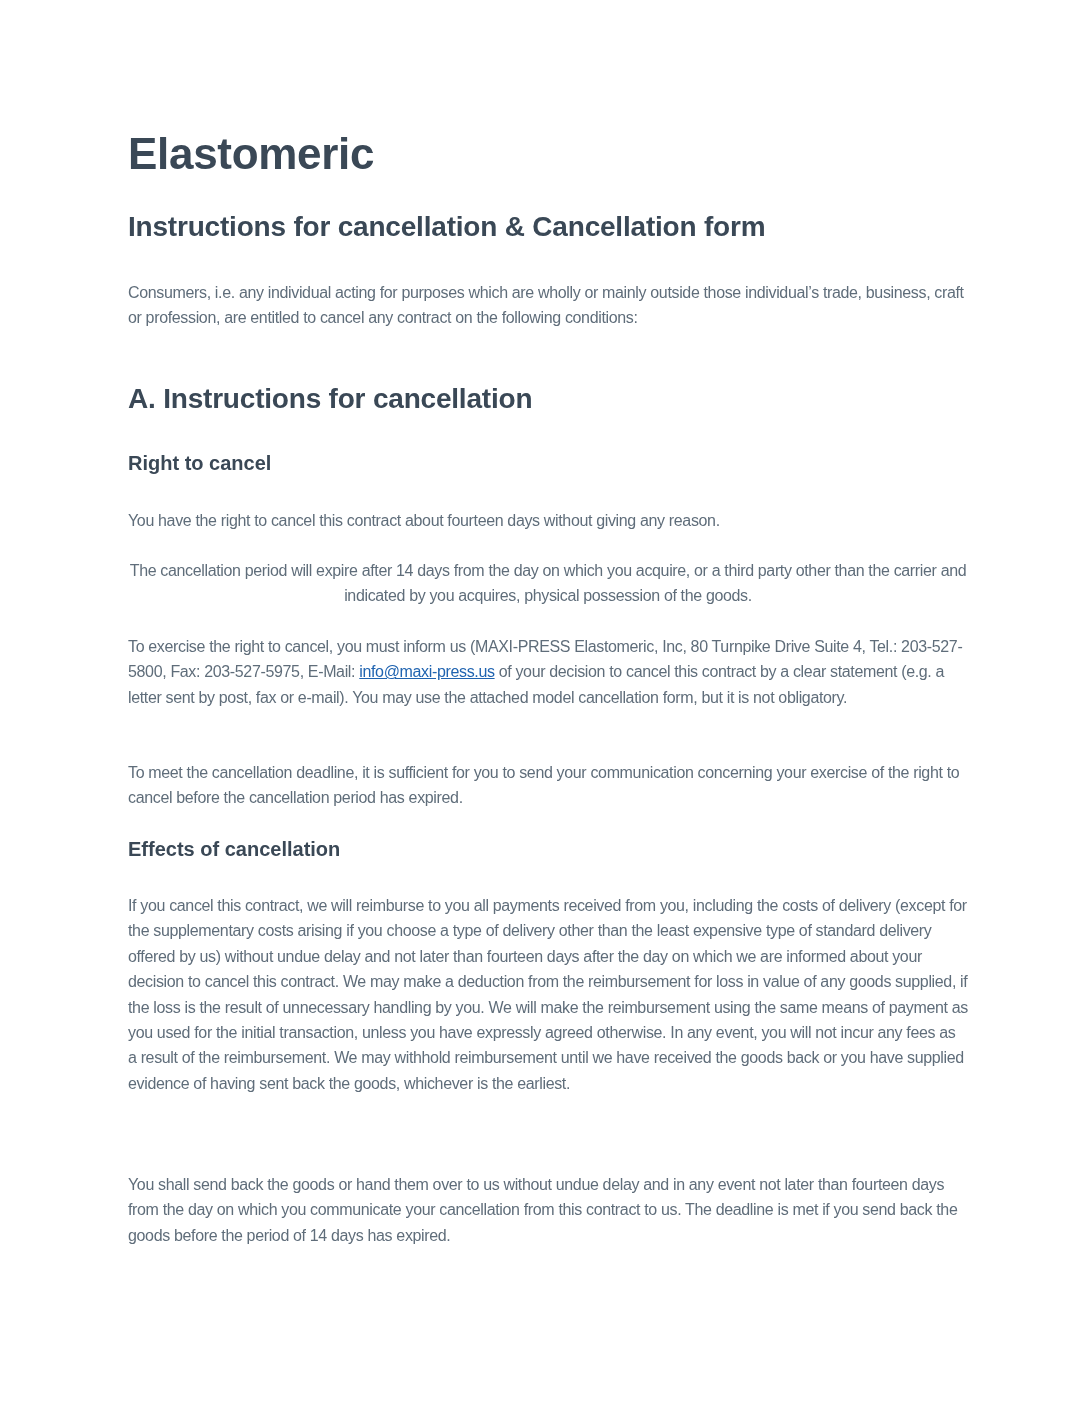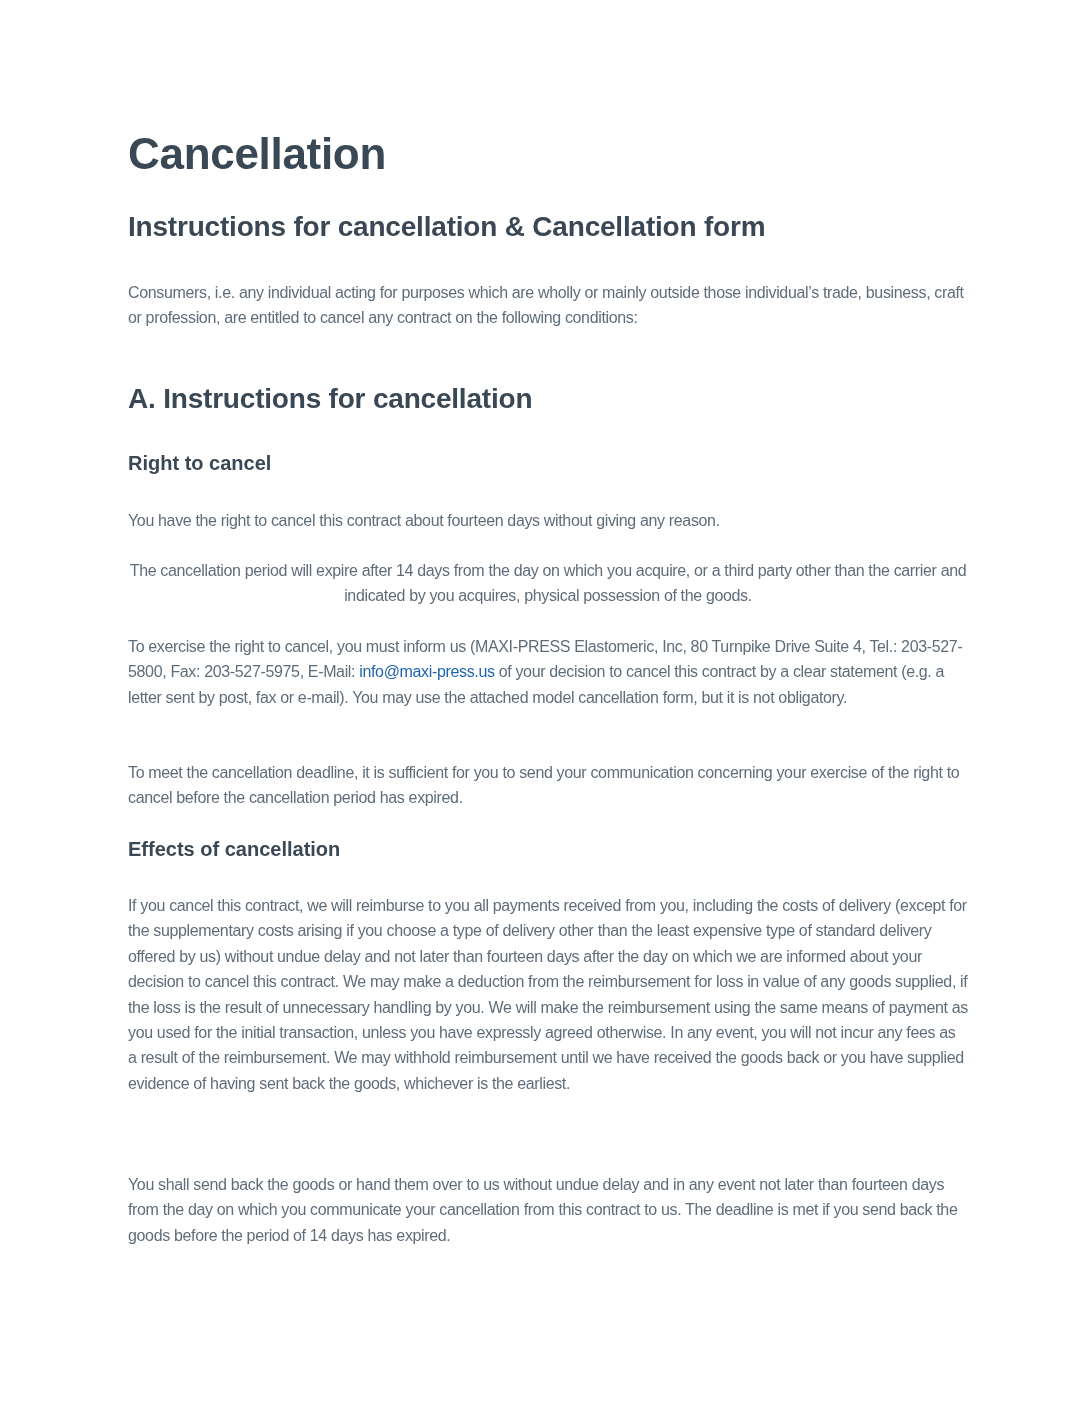--- a/index.html
+++ b/index.html
@@ -3,27 +3,27 @@
   <meta charset="utf-8">
   <style>
     html, body { margin: 0; padding: 0; background: #ffffff; }
     body { width: 1088px; height: 1408px; position: relative; overflow: hidden; }
     .page { position: absolute; left: 128px; top: 0; width: 840px; color: #3d4852; font-family: "Liberation Sans", sans-serif; }
     .h1 { position: absolute; left: 0; top: 130px; margin: 0; font-size: 44px; font-weight: bold; color: #3a4856; letter-spacing: -0.3px; line-height: 1.1; white-space: nowrap; }
     .h2 { position: absolute; left: 0; top: 212px; margin: 0; font-size: 28px; font-weight: bold; color: #3a4856; line-height: 1.1; white-space: nowrap; letter-spacing: -0.2px; }
     .h2b { top: 384px; }
     .h3 { position: absolute; left: 0; margin: 0; font-size: 20px; font-weight: bold; color: #3a4856; line-height: 1.2; white-space: nowrap; }
     .p { position: absolute; left: 0; width: 840px; margin: 0; font-size: 16px; line-height: 25.4px; color: #5f6d7a; letter-spacing: -0.35px; }
-    .link { color: #1f63b0; }
+    .link { color: #1f63b0; text-decoration: underline; }
   </style>
 </head>
 <body>
 
 <div class="page">
-  <h1 class="h1">Cancellation</h1>
+  <h1 class="h1">Elastomeric</h1>
   <h2 class="h2">Instructions for cancellation &amp; Cancellation form</h2>
   <p class="p" style="top:280px;">Consumers, i.e. any individual acting for purposes which are wholly or mainly outside those individual’s trade, business, craft or profession, are entitled to cancel any contract on the following conditions:</p>
 
   <h2 class="h2 h2b">A. Instructions for cancellation</h2>
 
   <h3 class="h3" style="top:451px;">Right to cancel</h3>
   <p class="p" style="top:508px;">You have the right to cancel this contract about fourteen days without giving any reason.</p>
   <p class="p" style="top:558px;text-align:center;">The cancellation period will expire after 14 days from the day on which you acquire, or a third party other than the carrier and indicated by you acquires, physical possession of the goods.</p>
   <p class="p" style="top:634px;"><span>To exercise the right to cancel, you must inform us (MAXI-PRESS Elastomeric, Inc, 80 Turnpike Drive Suite 4, Tel.: 203-527-5800, Fax: 203-527-5975, E-Mail: </span><a class="link">info@maxi-press.us</a><span> of your decision to cancel this contract by a clear statement (e.g. a letter sent by post, fax or e-mail). You may use the attached model cancellation form, but it is not obligatory.</span></p>
   <p class="p" style="top:760px;">To meet the cancellation deadline, it is sufficient for you to send your communication concerning your exercise of the right to cancel before the cancellation period has expired.</p>

